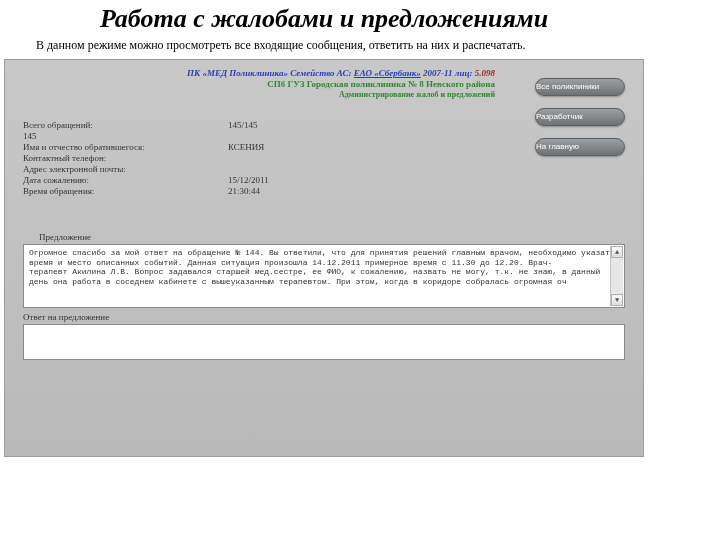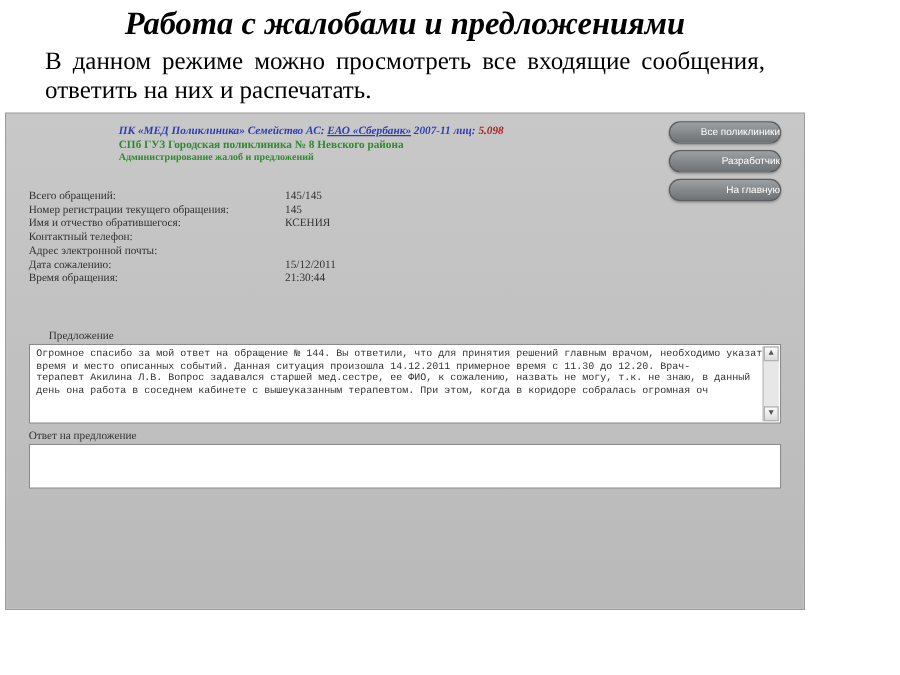--- a/index.html
+++ b/index.html
@@ -7,51 +7,52 @@
     width:720px; height:540px;
     font-family:"Times New Roman", Times, serif;
     color:#000; background:#fff; overflow:hidden;
   }
   .slide { width:648px; height:540px; position:relative; }
   .title {
     font-style:italic; font-weight:bold; text-align:center;
     font-size:26px; padding:4px 40px 2px;
   }
   .intro {
-    font-size:20px; padding:2px 36px 6px;
+    font-size:12px; padding:2px 36px 6px;
     text-align:justify;
   }
   .app {
     margin:0 4px; height:396px;
     background:linear-gradient(#c8c8c8,#b9b9b9);
     position:relative;
     border:1px solid #9c9c9c;
   }
   .app-inner { position:absolute; inset:0; }
   .hdr-box {
     position:absolute; left:90px; top:8px; width:400px;
-    text-align:left; font-family:"Times New Roman",serif;
+    text-align:right; font-family:"Times New Roman",serif;
     font-size:9px; line-height:1.15;
   }
   .hdr1 { color:#2b3db6; font-weight:bold; font-style:italic; }
   .hdr1 u { text-decoration:underline; }
   .hdr1 .red { color:#aa2222; }
   .hdr2 { color:#2f8a2f; font-weight:bold; margin-top:1px; }
   .hdr3 { color:#2f8a2f; font-weight:bold; font-size:8px; }
 
   .topbtns { position:absolute; right:18px; top:6px; }
   .pill {
     display:block; margin-bottom:5px;
     width:88px; height:16px; line-height:16px;
-    font-family:Arial,sans-serif; font-size:8px; text-align:right;
+    font-family:Arial,sans-serif; font-size:8px; text-align:left;
     color:#fff;
     background:linear-gradient(#9da0a3,#6e7275);
     border-radius:9px; border:1px solid #5b5e61;
     box-shadow:0 1px 2px rgba(0,0,0,.3);
     cursor:pointer;
+    margin-top:12px;
   }
 
   .fields {
     position:absolute; left:18px; top:60px; width:560px;
     font-family:"Times New Roman",serif; font-size:9px; color:#333;
   }
   .frow { display:flex; margin-bottom:1px; }
   .flab { width:205px; }
   .fval { }
 
@@ -126,21 +127,20 @@
         <div class="pill">Разработчик</div>
         <div class="pill">На главную</div>
       </div>
 
       <div class="fields">
         <div class="frow">
             <div class="flab">Всего обращений:</div>
             <div class="fval">145/145</div>
           </div>
         <div class="frow">
-            <div class="flab">Номер регистрации текущего обращения:</div>
             <div class="fval">145</div>
           </div>
         <div class="frow">
             <div class="flab">Имя и отчество обратившегося:</div>
             <div class="fval">КСЕНИЯ</div>
           </div>
         <div class="frow">
             <div class="flab">Контактный телефон:</div>
             <div class="fval"></div>
           </div>

